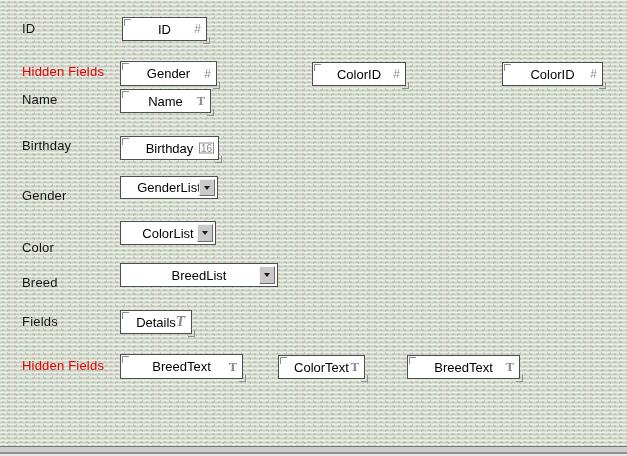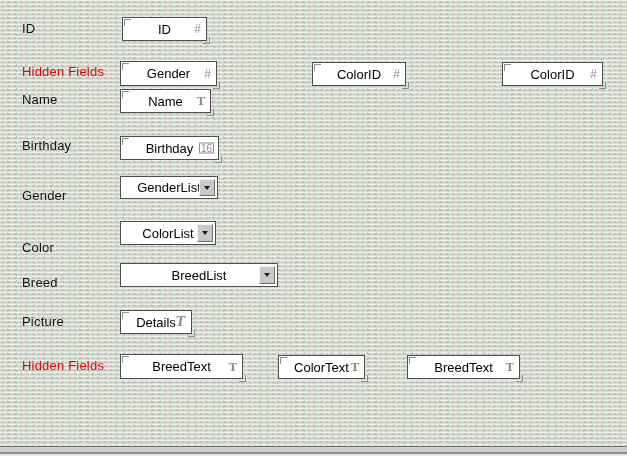--- a/index.html
+++ b/index.html
@@ -109,21 +109,21 @@
 
 <div class="canvas">
 
   <div class="lbl" style="left:22px; top:21px;">ID</div>
   <div class="lbl red" style="left:22px; top:64px;">Hidden Fields</div>
   <div class="lbl" style="left:22px; top:92px;">Name</div>
   <div class="lbl" style="left:22px; top:138px;">Birthday</div>
   <div class="lbl" style="left:22px; top:188px;">Gender</div>
   <div class="lbl" style="left:22px; top:240px;">Color</div>
   <div class="lbl" style="left:22px; top:275px;">Breed</div>
-  <div class="lbl" style="left:22px; top:314px;">Picture</div>
+  <div class="lbl" style="left:22px; top:314px;">Fields</div>
   <div class="lbl red" style="left:22px; top:358px;">Hidden Fields</div>
 
   <div class="fieldbox" style="left:122px; top:17px; width:85px; height:24px;">
     <span class="h-tl"></span>
     <span class="h-br"></span>
     <span>ID</span>
     <span class="glyph hash">#</span>
   </div>
 
   <div class="fieldbox" style="left:120px; top:61px; width:97px; height:25px;">

